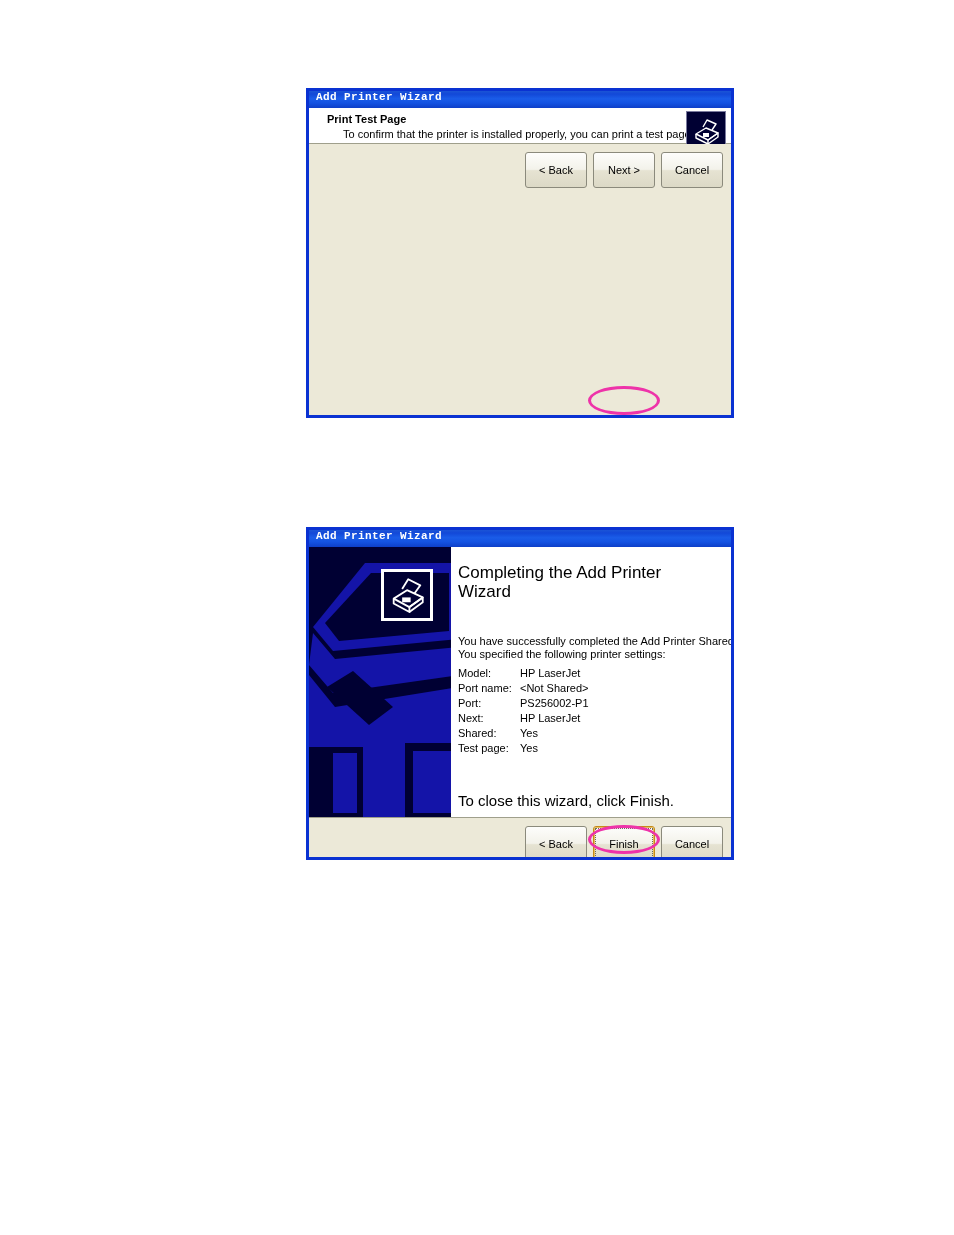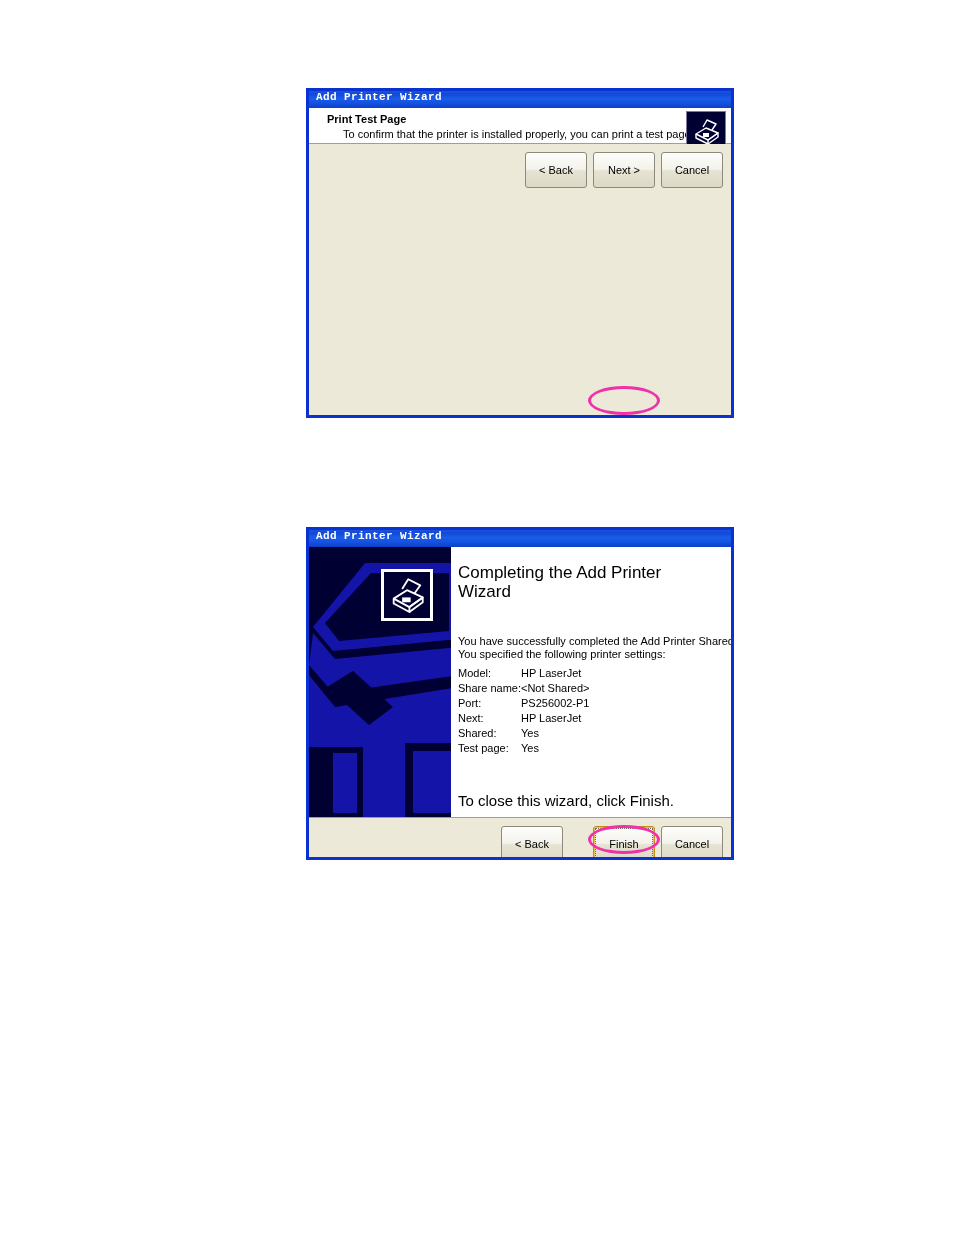--- a/index.html
+++ b/index.html
@@ -219,21 +219,20 @@
     display: flex;
     align-items: center;
     justify-content: center;
     box-sizing: border-box;
     position: relative;
     white-space: nowrap;
   }
   .xpbtn.focus-default {
     border: 1px solid #c58b18;
     box-shadow: 0 0 0 1px #e8be5d inset;
-    margin-left: 24px;
   }
   .xpbtn.focus-default::after {
     content: "";
     position: absolute;
     left: 1px; right: 1px; top: 1px; bottom: 1px;
     border: 1px dotted #6b6b5e;
     pointer-events: none;
   }
 
   
@@ -335,21 +334,21 @@
         <div>You specified the following printer settings:</div>
       </div>
 
       <table class="settings-table">
         <tbody>
           <tr>
             <td class="k">Model:</td>
             <td class="v">HP LaserJet</td>
           </tr>
           <tr>
-            <td class="k">Share name:</td>
+            <td class="k">Port name:</td>
             <td class="v">&lt;Not Shared&gt;</td>
           </tr>
           <tr>
             <td class="k">Port:</td>
             <td class="v">PS256002-P1</td>
           </tr>
           <tr>
             <td class="k">Next:</td>
             <td class="v">HP LaserJet</td>
           </tr>

